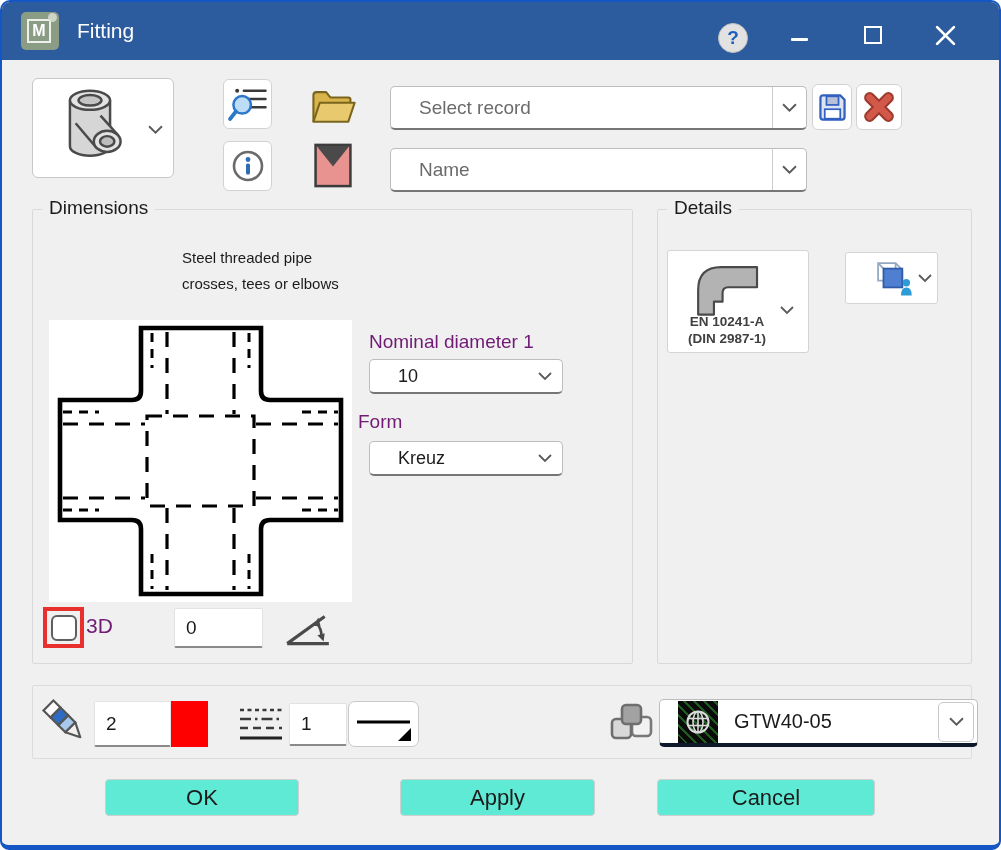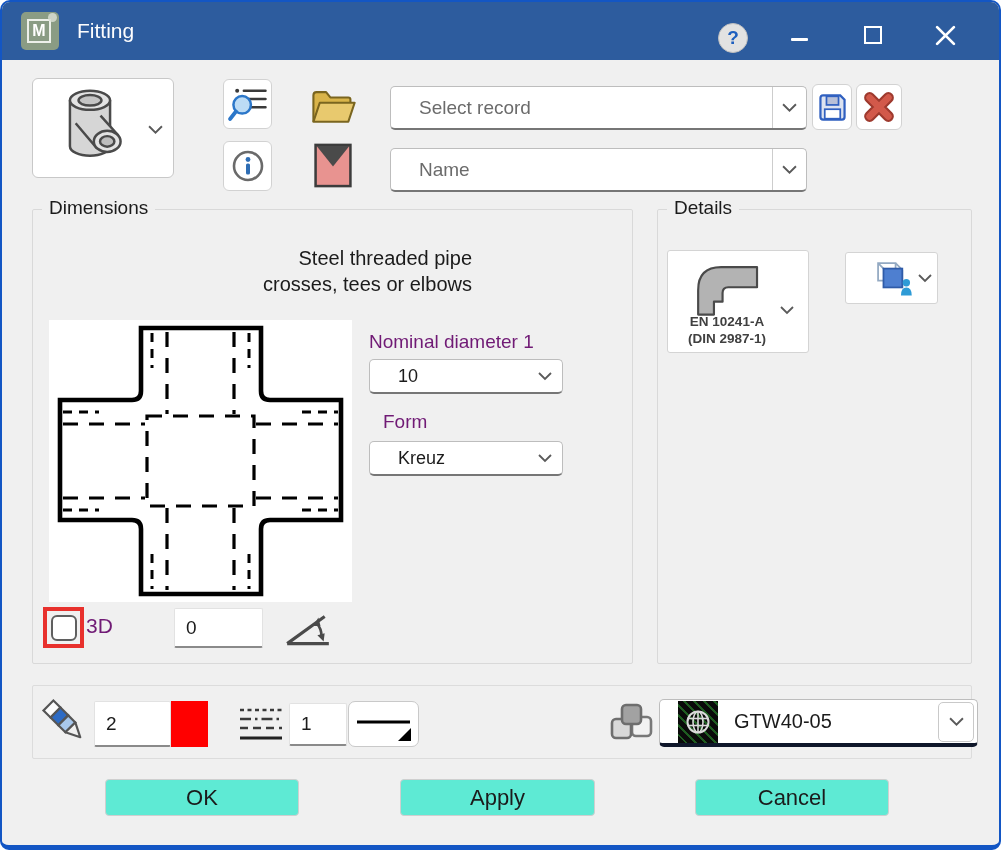--- a/index.html
+++ b/index.html
@@ -44,22 +44,22 @@
   .group{position:absolute;border:1px solid #D9D9D9;border-radius:2px;}
   .group-label{position:absolute;top:-13px;left:9px;background:#F0F0F0;padding:0 7px;
     font-size:19px;color:#1B1B1B;white-space:nowrap;}
 
   
   .fitting-select{left:30px;top:76px;width:142px;height:100px;justify-content:flex-start;border-color:#C8C8C8;}
   .save-btn{left:810px;top:82px;width:40px;height:46px;}
   .del-btn{left:854px;top:82px;width:46px;height:46px;}
 
   
-  .desc{position:absolute;left:180px;top:243px;width:290px;text-align:right;
-    font-size:20px;line-height:26px;color:#1B1B1B;}
+  .desc{position:absolute;left:180px;top:243px;width:290px;text-align:left;
+    font-size:15px;line-height:26px;color:#1B1B1B;}
   .drawing{position:absolute;left:47px;top:318px;width:303px;height:282px;background:#fff;}
   .field-label{position:absolute;font-size:17.5px;color:#701a75;}
   .hl-box{position:absolute;left:41px;top:605px;width:41px;height:41px;border:4px solid #E8312D;
     display:flex;align-items:center;justify-content:center;background:#F0F0F0;}
   .checkbox{width:26px;height:26px;background:#fff;border:2px solid #5F5F5F;border-radius:6px;}
 
   
   .std-drop{left:665px;top:248px;width:142px;height:103px;border-color:#D4D4D4;border-bottom-width:1px;border-radius:3px;display:block;}
   .std-text{position:absolute;left:0;top:62px;width:118px;text-align:center;
     font-size:13.5px;font-weight:bold;color:#404040;line-height:17px;}
@@ -218,21 +218,21 @@
   <div class="field-label" style="left:367px;top:329px;font-size:19px">Nominal diameter 1</div>
   <div class="combo" style="left:367px;top:357px;width:194px;height:35px">
     <div class="val" style="font-size:18px">10</div>
     <div class="chev">
       <svg width="14" height="9" viewBox="0 0 14 9">
         <polyline points="1,1 7,7 13,1" fill="none" stroke="#5A5A5A" stroke-width="1.8"></polyline>
       </svg>
     </div>
   </div>
 
-  <div class="field-label" style="left:381px;top:409px;font-size:19px">Form</div>
+  <div class="field-label" style="left:356px;top:409px;font-size:19px">Form</div>
   <div class="combo" style="left:367px;top:439px;width:194px;height:35px">
     <div class="val" style="font-size:18px">Kreuz</div>
     <div class="chev">
       <svg width="14" height="9" viewBox="0 0 14 9">
         <polyline points="1,1 7,7 13,1" fill="none" stroke="#5A5A5A" stroke-width="1.8"></polyline>
       </svg>
     </div>
   </div>
 
   <div class="hl-box">
@@ -330,15 +330,15 @@
     <div class="val" style="font-size:20px;padding-left:16px">GTW40-05</div>
     <div class="layer-chev">
       <svg width="15" height="10" viewBox="0 0 14 9">
         <polyline points="1,1 7,7 13,1" fill="none" stroke="#5A5A5A" stroke-width="1.8"></polyline>
       </svg>
     </div>
   </div>
 
   <div class="footer-btn" style="left:103px;width:194px">OK</div>
   <div class="footer-btn" style="left:398px;width:195px">Apply</div>
-  <div class="footer-btn" style="left:693px;width:194px">Cancel</div>
+  <div class="footer-btn" style="left:655px;width:218px">Cancel</div>
 
 </div>
 
 </body></html>

